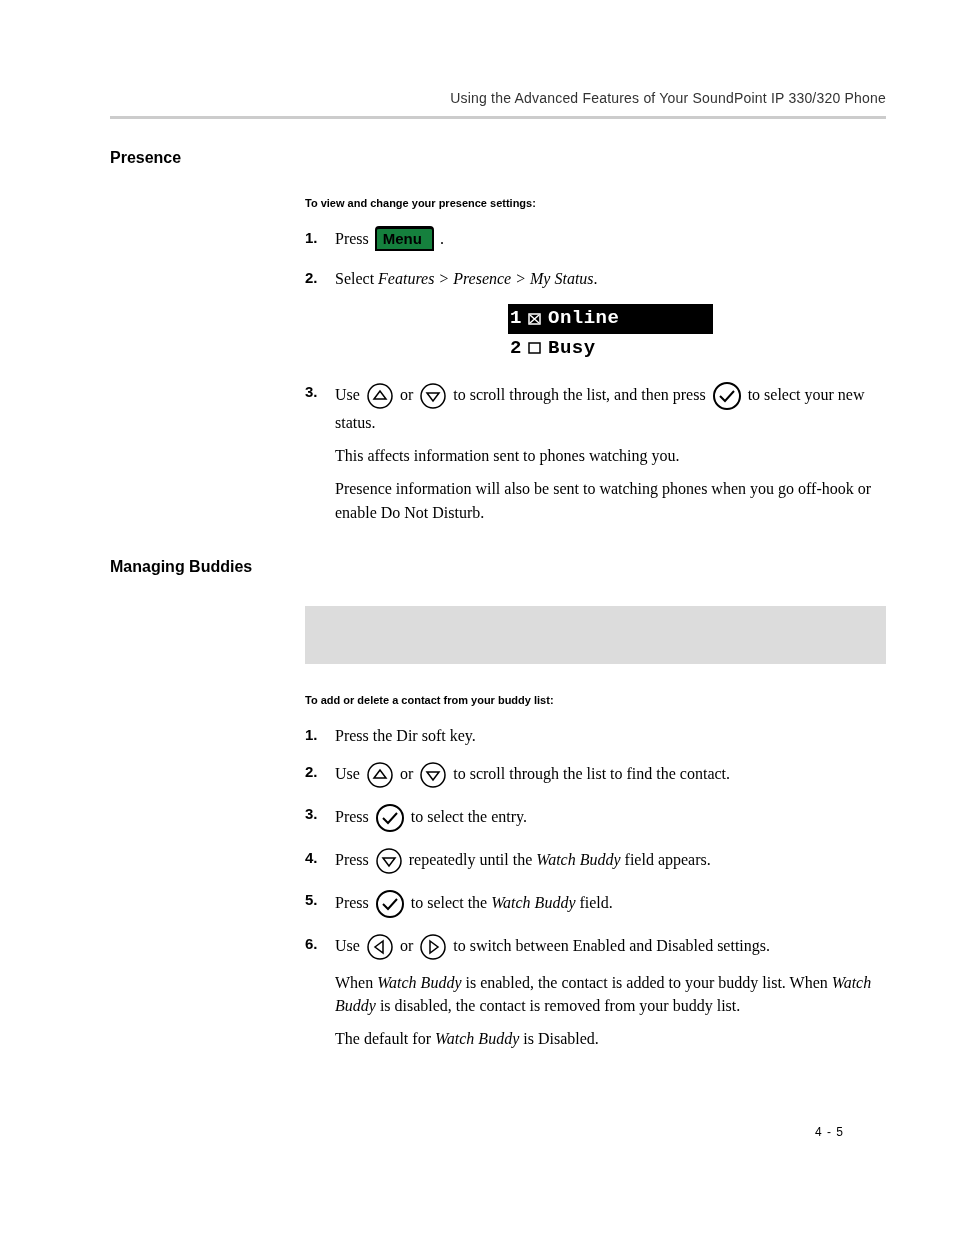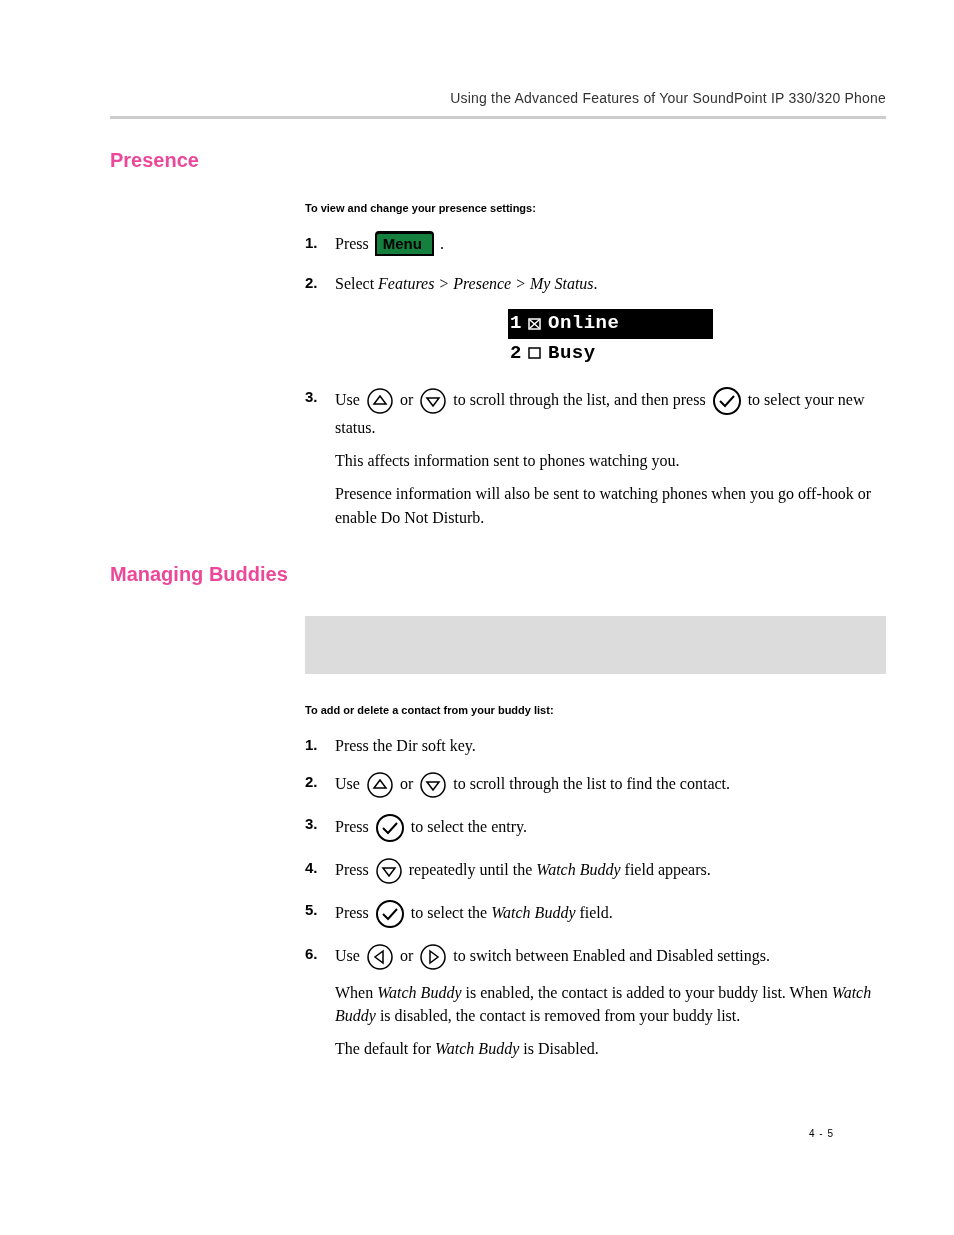--- a/index.html
+++ b/index.html
@@ -26,22 +26,22 @@
     margin-bottom: 10px;
   }
   .rule {
     border: 0;
     border-top: 3px solid #ccc;
     margin: 0 0 30px 0;
   }
   h2.section {
     font-family: Arial, Helvetica, sans-serif;
     font-weight: bold;
-    font-size: 20px;
-    color: #ec4899;
+    font-size: 16px;
+    color: #000000;
     margin: 0 0 30px 0;
   }
   .body-col {
     margin-left: 195px;
   }
   .lead {
     font-family: Arial, Helvetica, sans-serif;
     font-weight: bold;
     font-size: 11px;
     margin: 0 0 18px 0;
@@ -131,24 +131,24 @@
   }
   .lcd .row.sel { background:#000; color:#fff; }
   .lcd .row svg { display:block; }
   .greybox {
     background: #dcdcdc;
     height: 58px;
     margin: 26px 0 30px 0;
   }
   .pagenum {
     position: absolute;
-    right: 120px;
+    right: 110px;
     bottom: 96px;
     font-family: "Arial Narrow", Arial, Helvetica, sans-serif;
-    font-size: 10px;
+    font-size: 12px;
     letter-spacing: 1px;
   }
   em { font-style: italic; }
   strong { font-weight: normal; }
 </style>
 </head>
 <body>
 
 <svg width="0" height="0" style="position:absolute">
   <defs>

